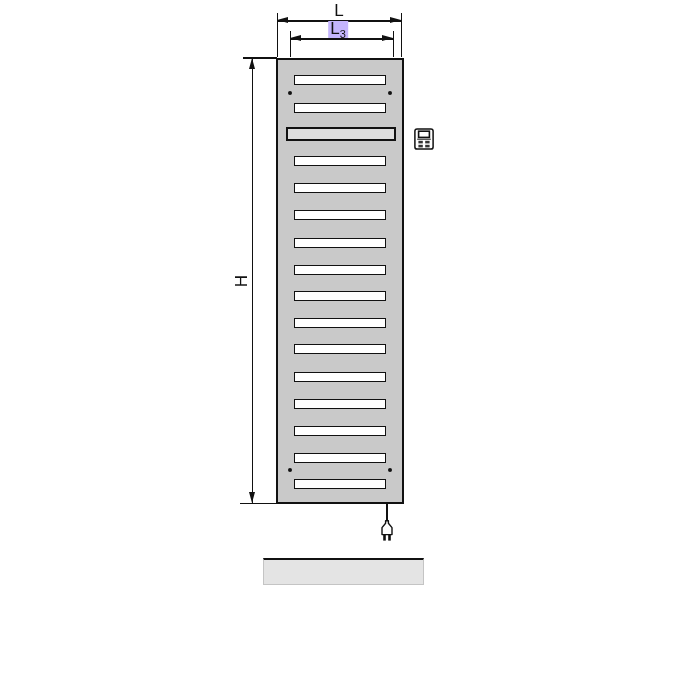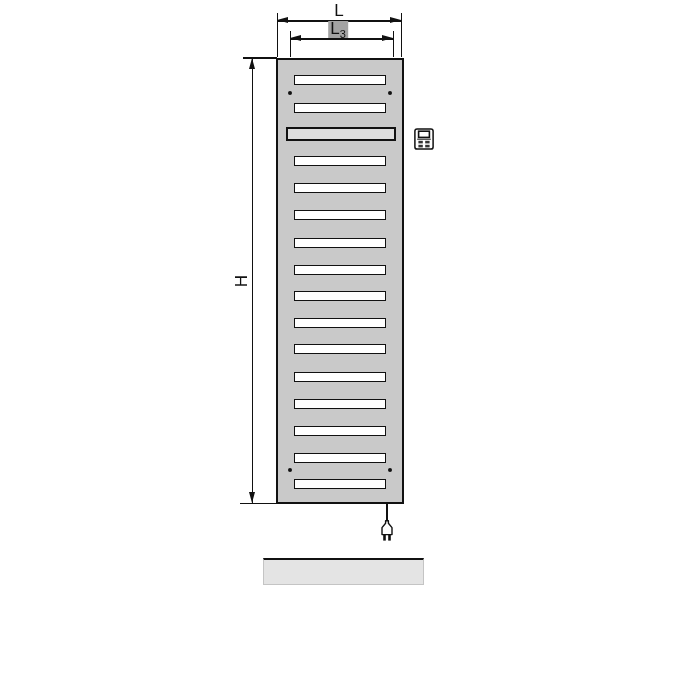--- a/index.html
+++ b/index.html
@@ -42,21 +42,21 @@
   #dimL-ext-l{left:276.5px;top:13px;width:1.5px;height:44px;}
   #dimL-ext-r{left:400.5px;top:13px;width:1.5px;height:44px;}
   #dimL-label{position:absolute;left:339px;top:2px;transform:translateX(-50%);font-size:17px;line-height:17px;}
 
   
   #dimL3-line{left:290px;top:38px;width:103px;height:1.5px;}
   #dimL3-arrow-l{left:290px;top:35.25px;}
   #dimL3-arrow-r{left:382px;top:35.25px;}
   #dimL3-ext-l{left:289.5px;top:31px;width:1.5px;height:26px;}
   #dimL3-ext-r{left:392.5px;top:31px;width:1.5px;height:26px;}
-  #dimL3-label{position:absolute;left:338px;top:21px;transform:translateX(-50%);font-size:17px;line-height:16px;background:#a3a3a3;padding:0 2px;}
+  #dimL3-label{position:absolute;left:338px;top:21px;transform:translateX(-50%);font-size:17px;line-height:16px;background:#c4b5fd;padding:0 2px;}
   #dimL3-label sub{font-size:11px;line-height:10px;}
 
   
   #dimH-line{left:251.5px;top:58px;width:1.5px;height:445px;}
   #dimH-arrow-t{left:248.75px;top:58px;}
   #dimH-arrow-b{left:248.75px;top:492px;}
   #dimH-ext-t{left:243px;top:57px;width:34px;height:1.5px;}
   #dimH-ext-b{left:240px;top:502.5px;width:37px;height:1.5px;}
   #dimH-label{position:absolute;left:241px;top:281px;transform:translate(-50%,-50%) rotate(-90deg);font-size:17px;line-height:17px;}
 

